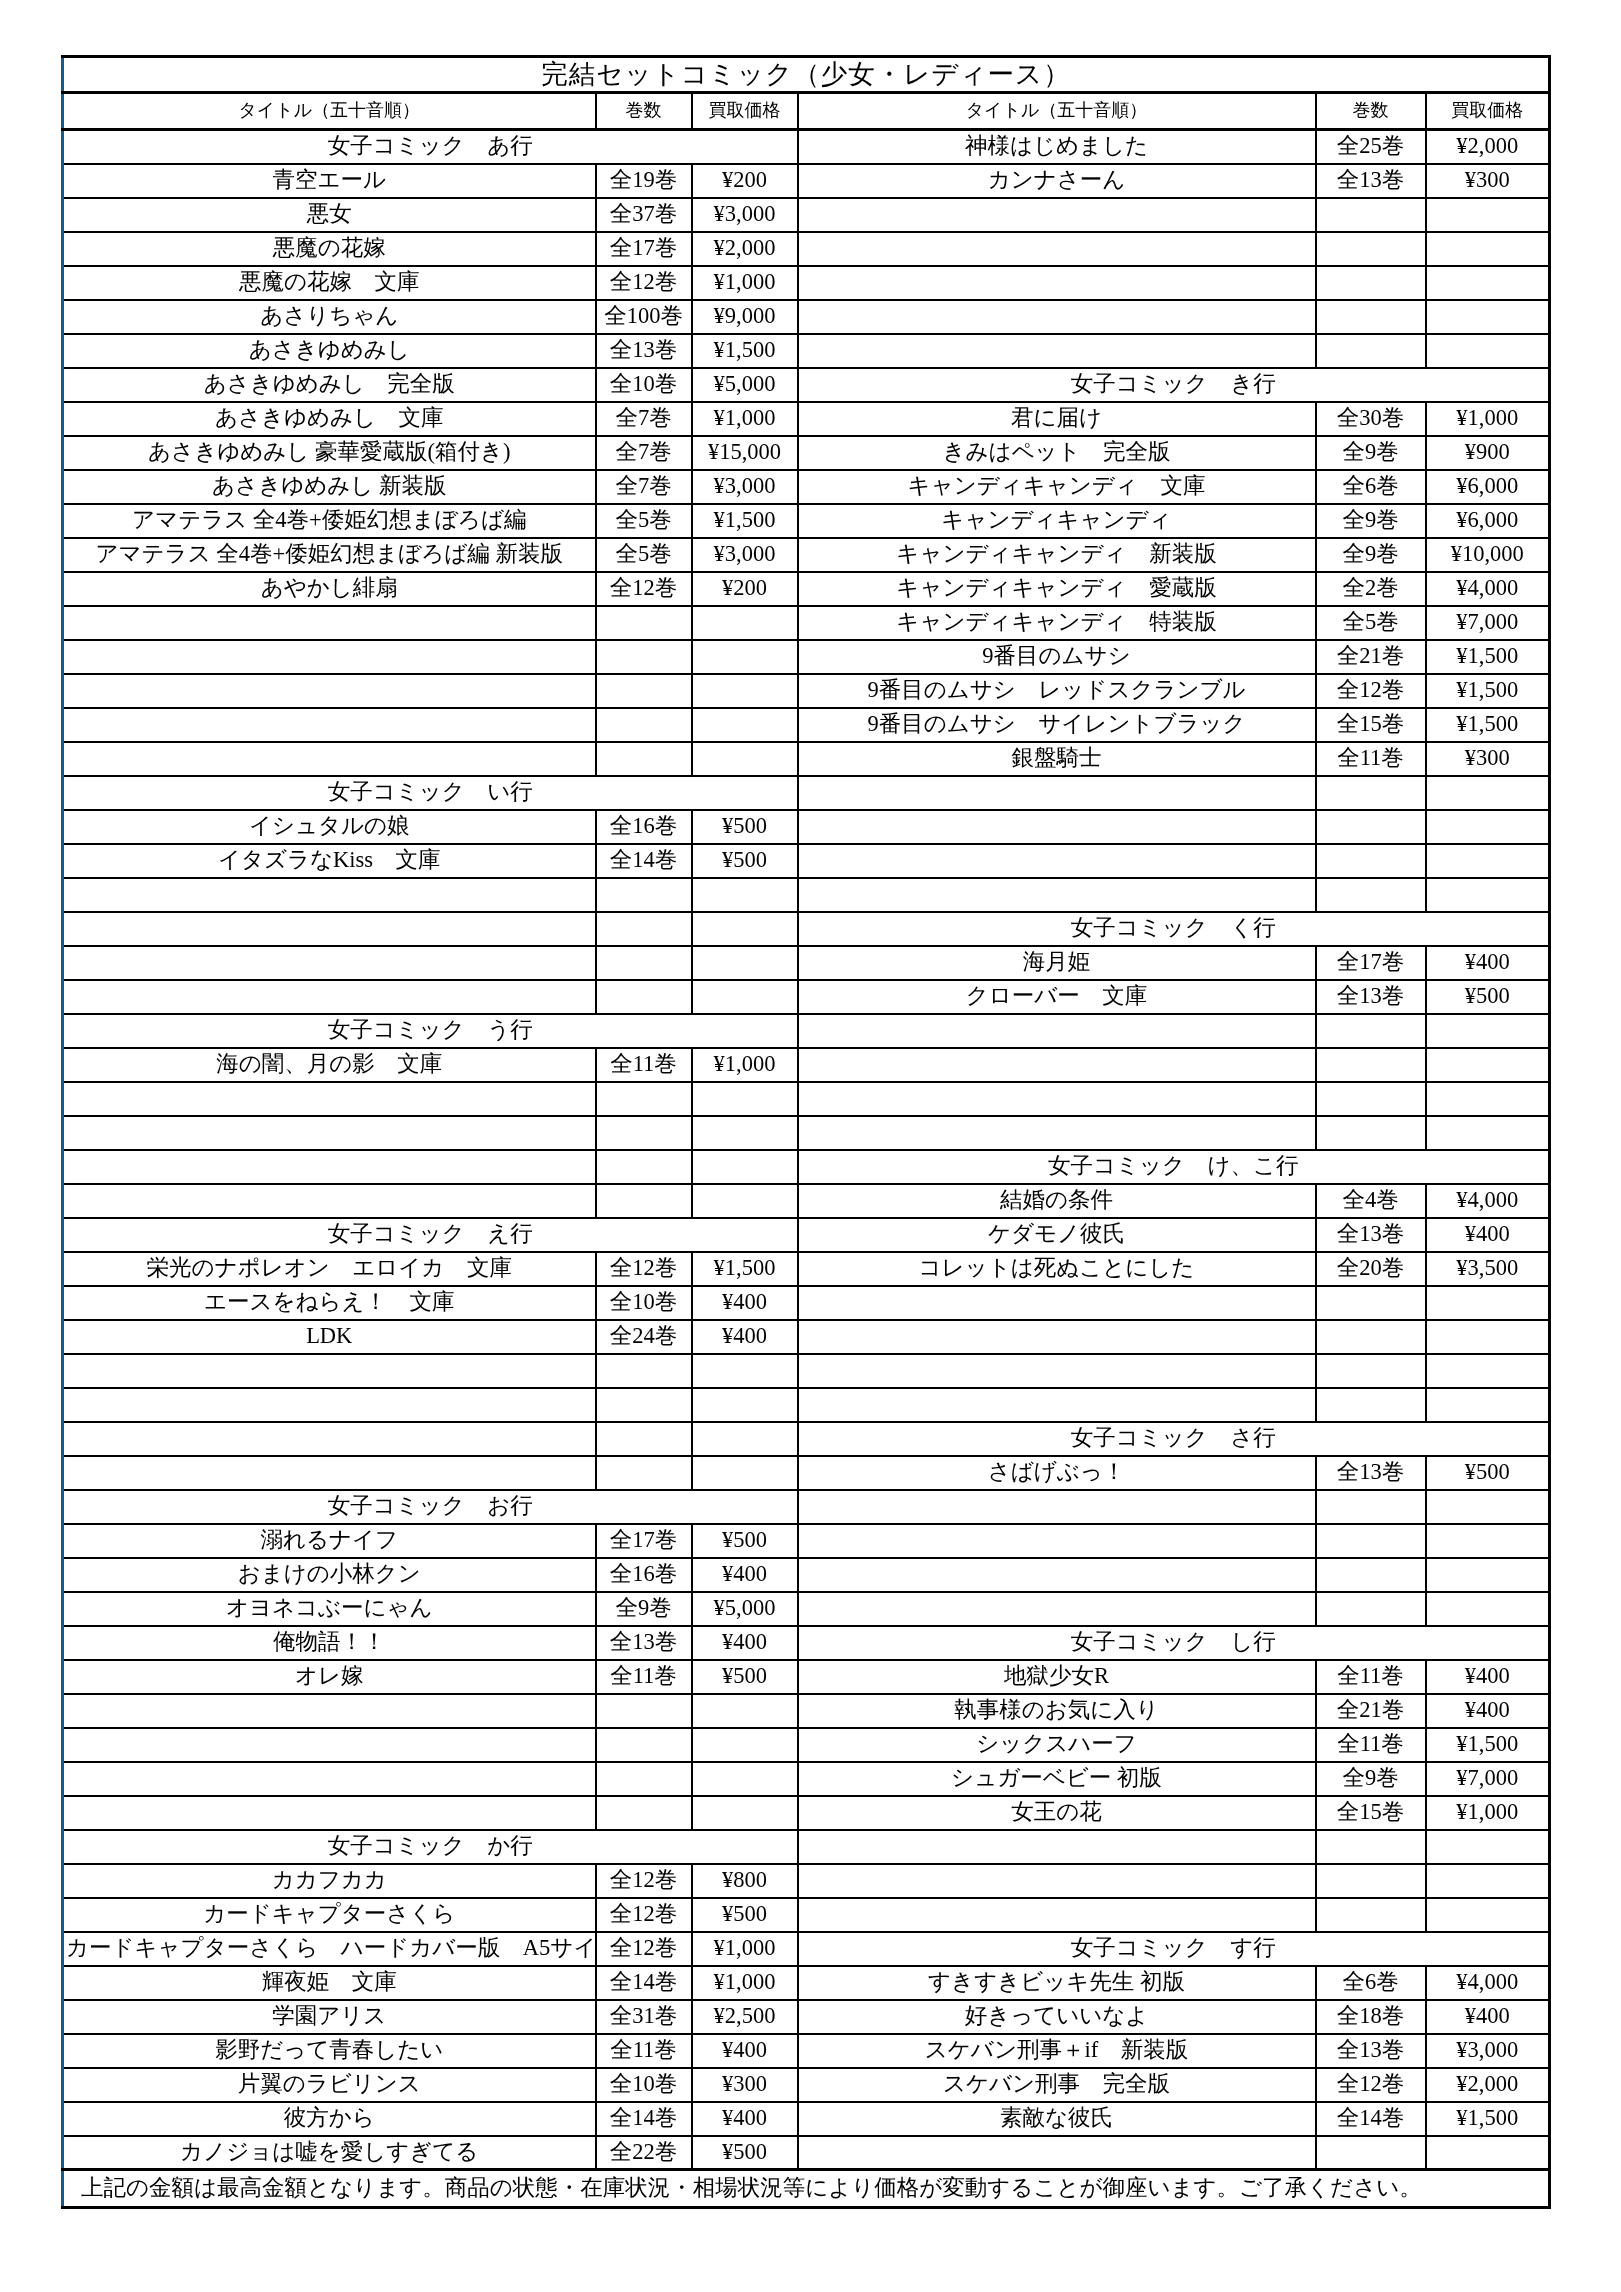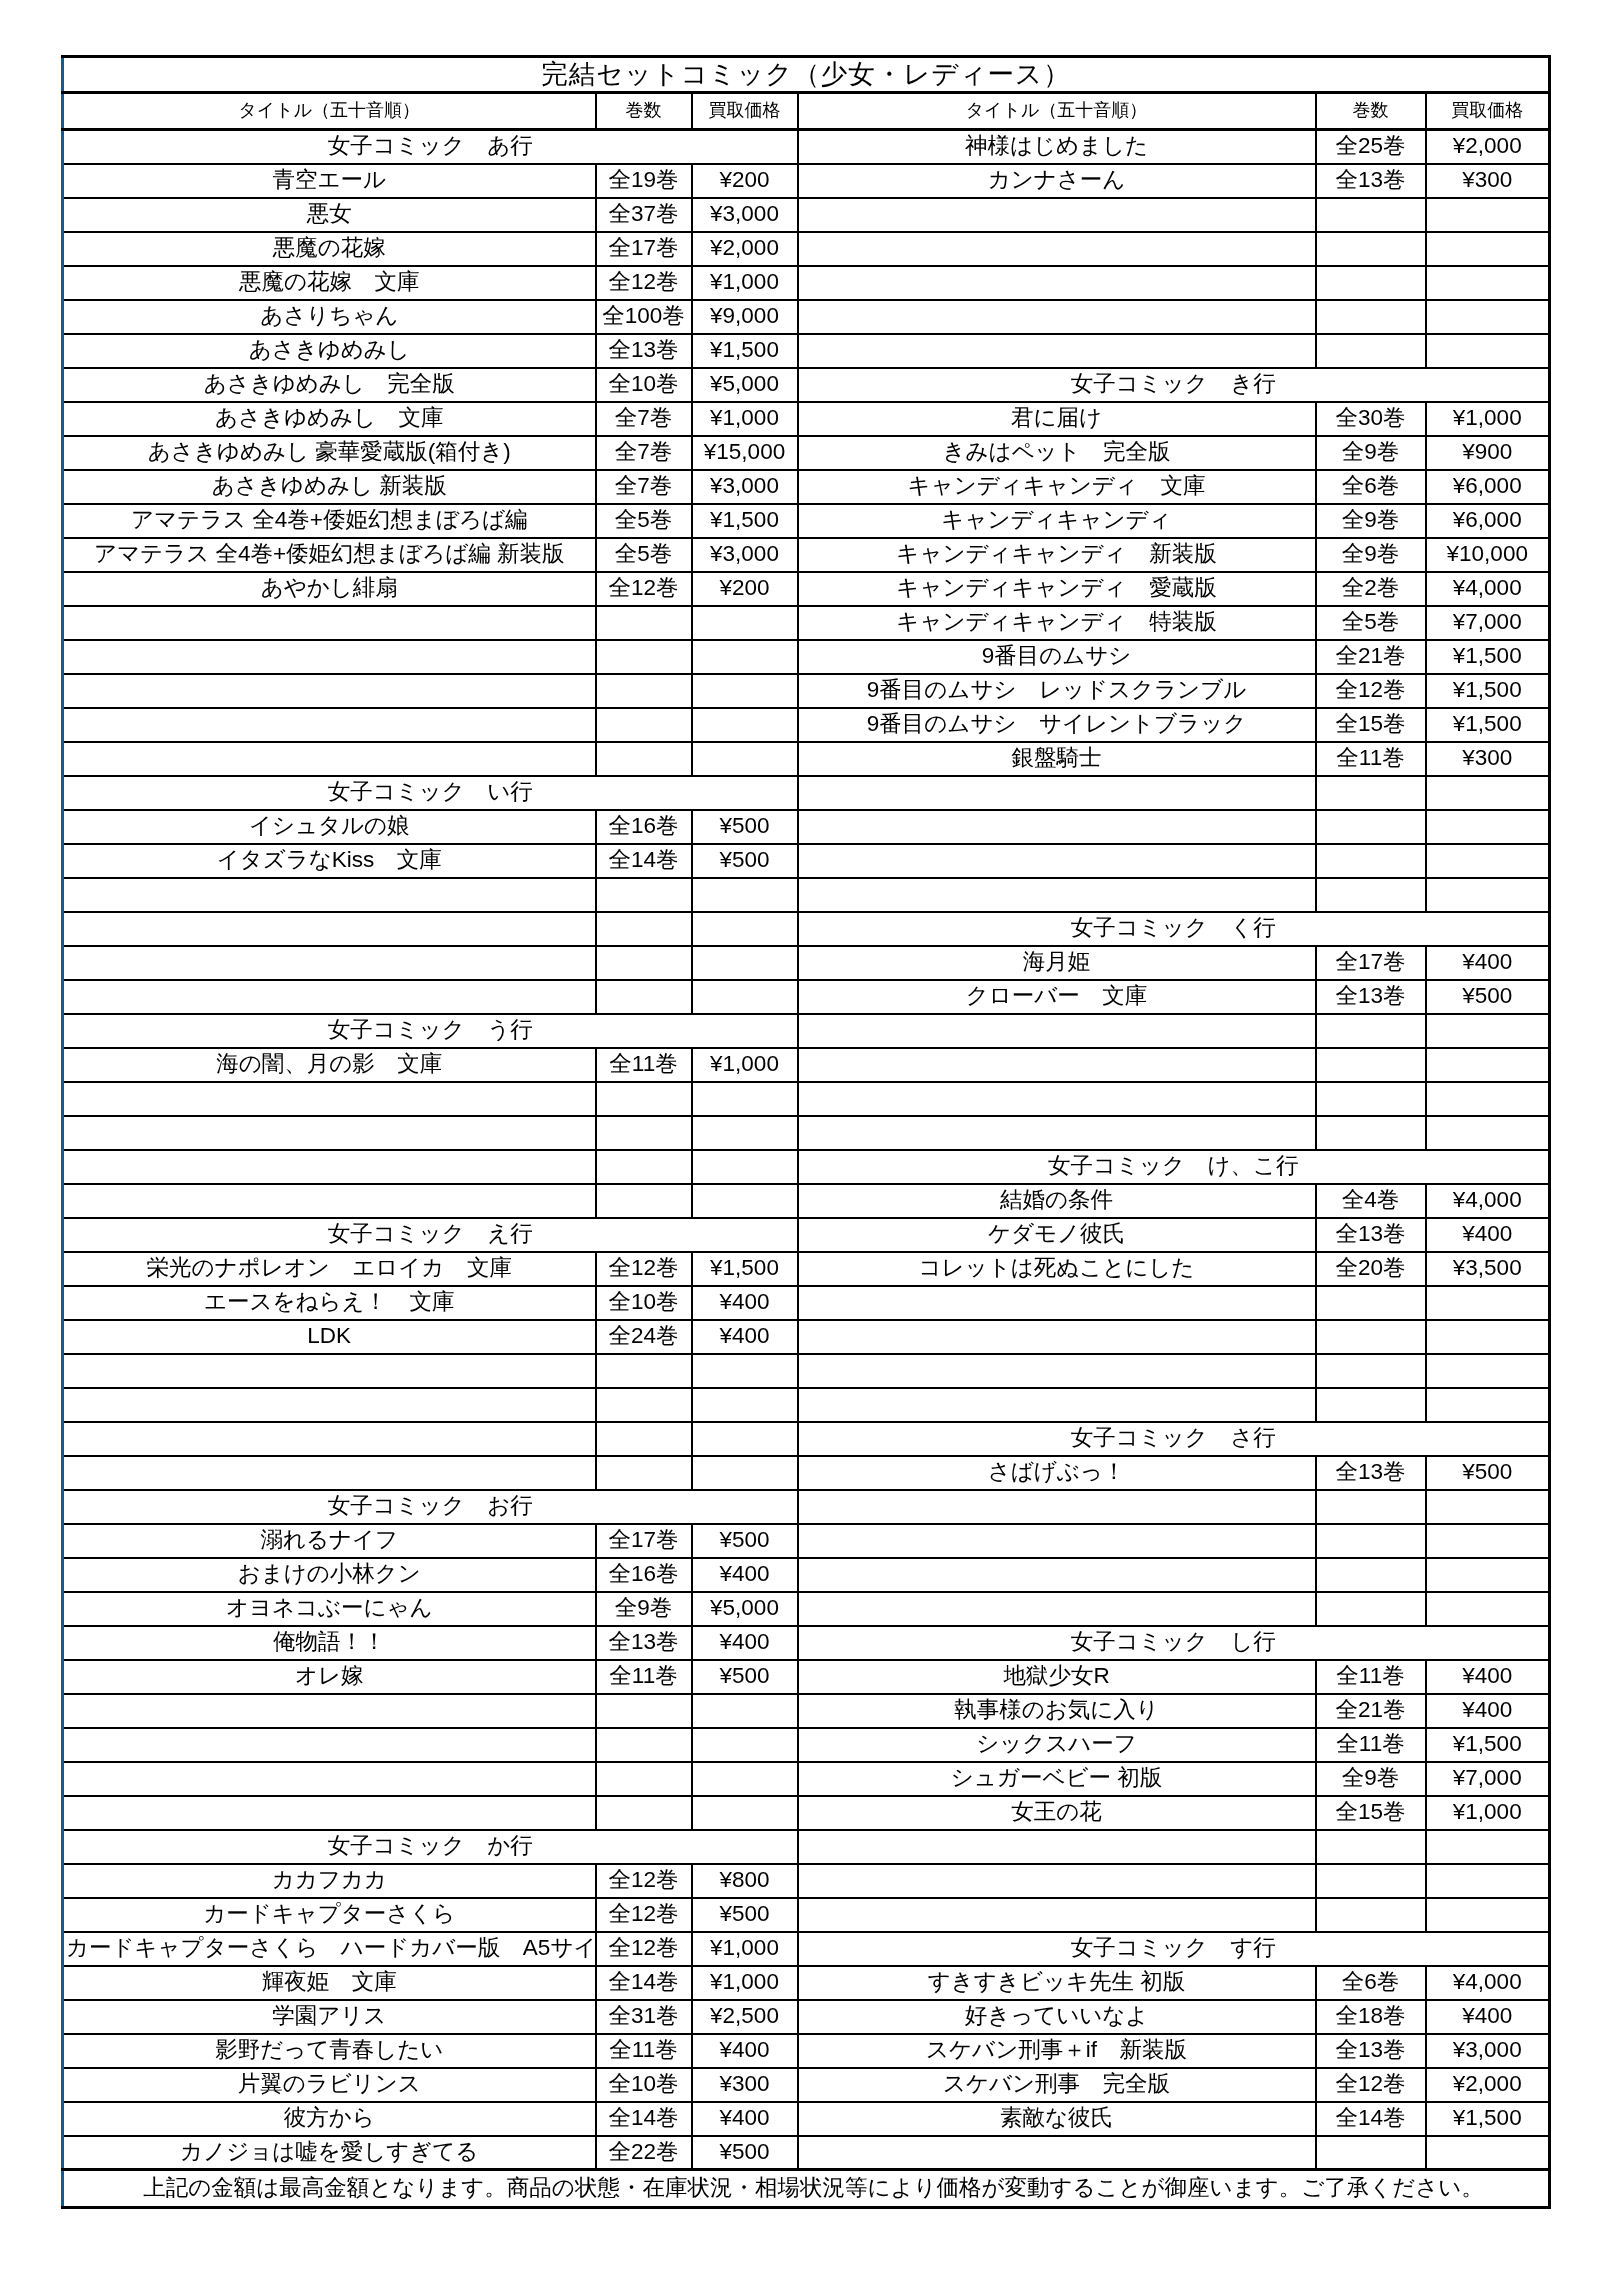--- a/index.html
+++ b/index.html
@@ -11,20 +11,21 @@
     color:#000;
     overflow:hidden;
   }
   table.price-table{
     position:absolute;left:61px;top:55px;
     width:1488px;
     border-collapse:collapse;
     table-layout:fixed;
     border:3.9px solid #000;
     border-left:3.9px solid var(--left-border,#1a5a8a);
+    font-family:Liberation Serif, serif;
   }
   table.price-table td{
     border:2.9px solid #000;
     padding:0 2px;
     text-align:center;
     vertical-align:middle;
     font-size:22.5px;
     line-height:1.1;
     white-space:nowrap;
     overflow:hidden;
@@ -34,21 +35,21 @@
     height:33px;font-size:26.5px;letter-spacing:1px;
     border-bottom:3.9px solid #000;
   }
   tr.header-row td{height:34px;font-size:18px;border-bottom:3.9px solid #000;}
   tr.data-row{height:34px;}
   tr.data-row td.section{font-size:22.5px;}
   td.hl{background:var(--hl,#fce092);}
   td.sm{font-size:19.6px;border-radius:15px;}
   td.xs{font-size:18px;}
   tr.footer-row td{
-    height:35px;text-align:center;padding-left:17px;font-size:22.5px;
+    height:35px;text-align:left;padding-left:17px;font-size:22.5px;
     border-top:3.9px solid #000;
   }
 </style>
 </head>
 <body>
 
 <div class="page">
   <table class="price-table">
     <colgroup>
       <col style="width:533px">

